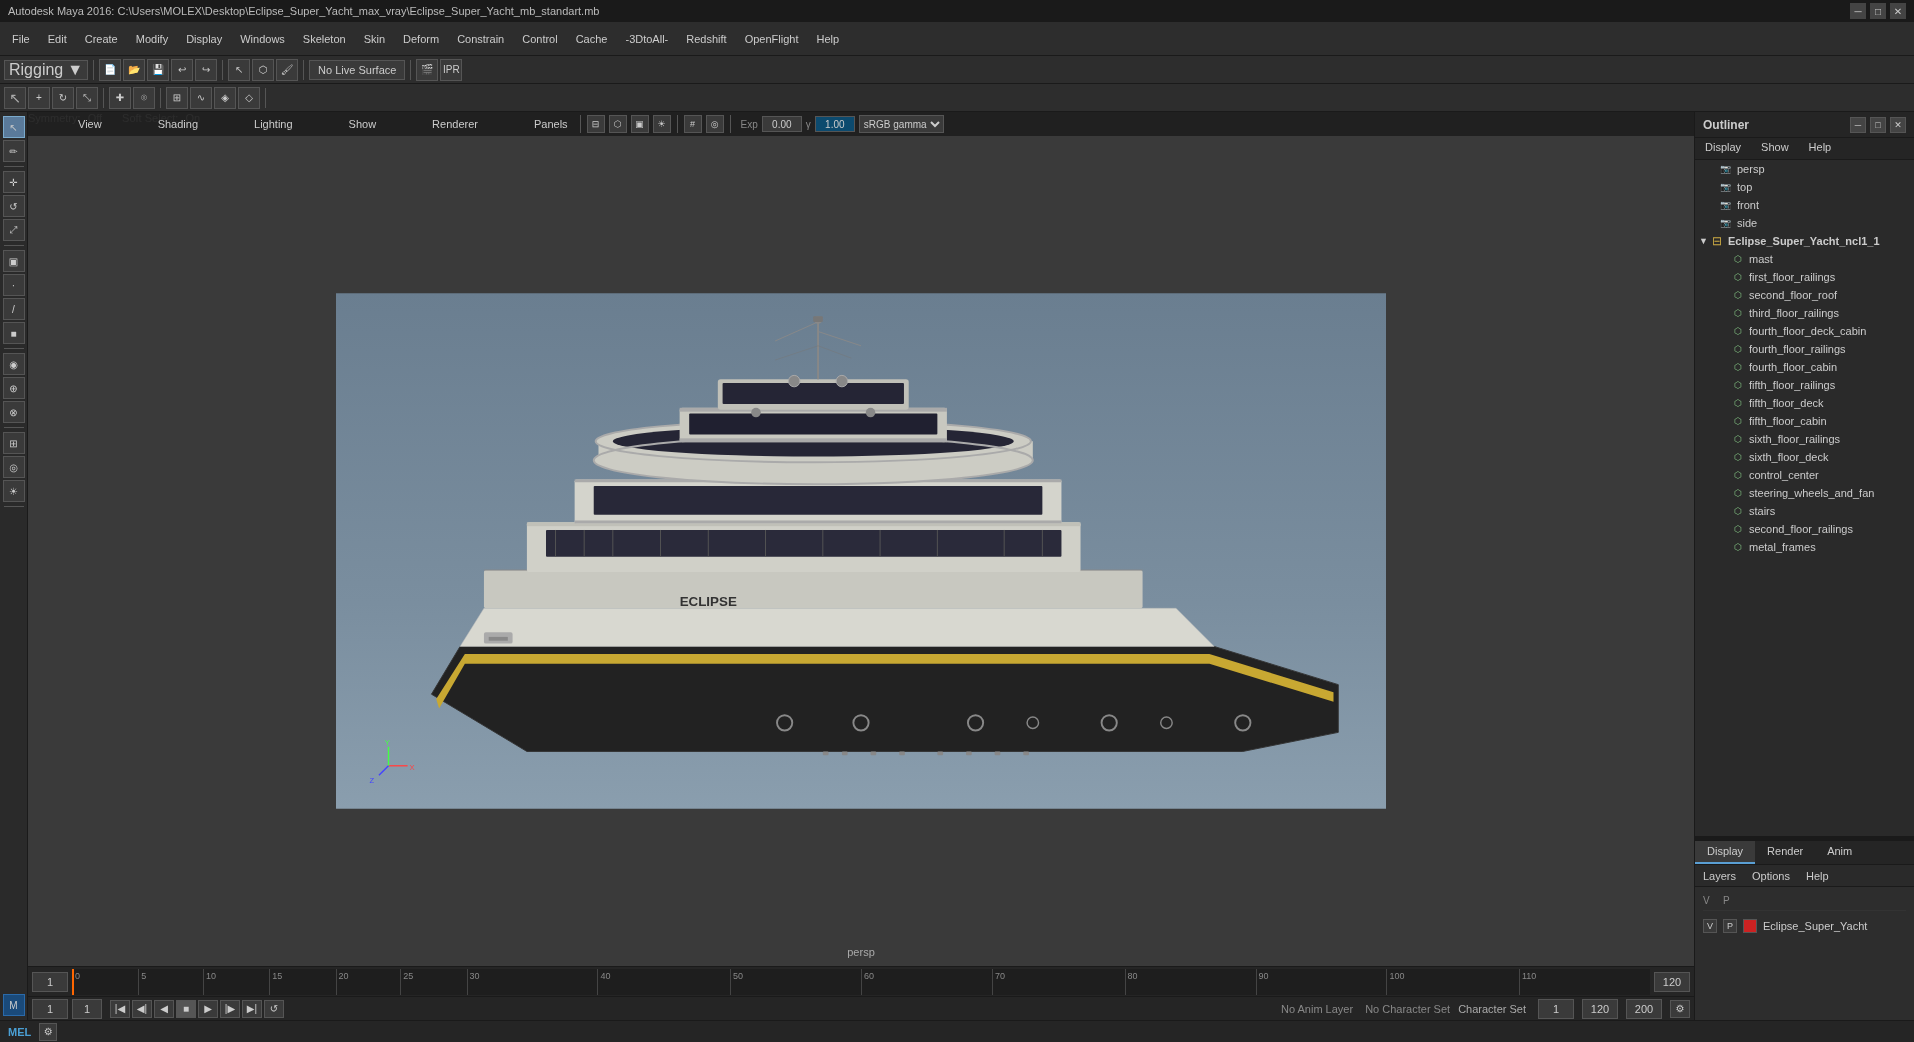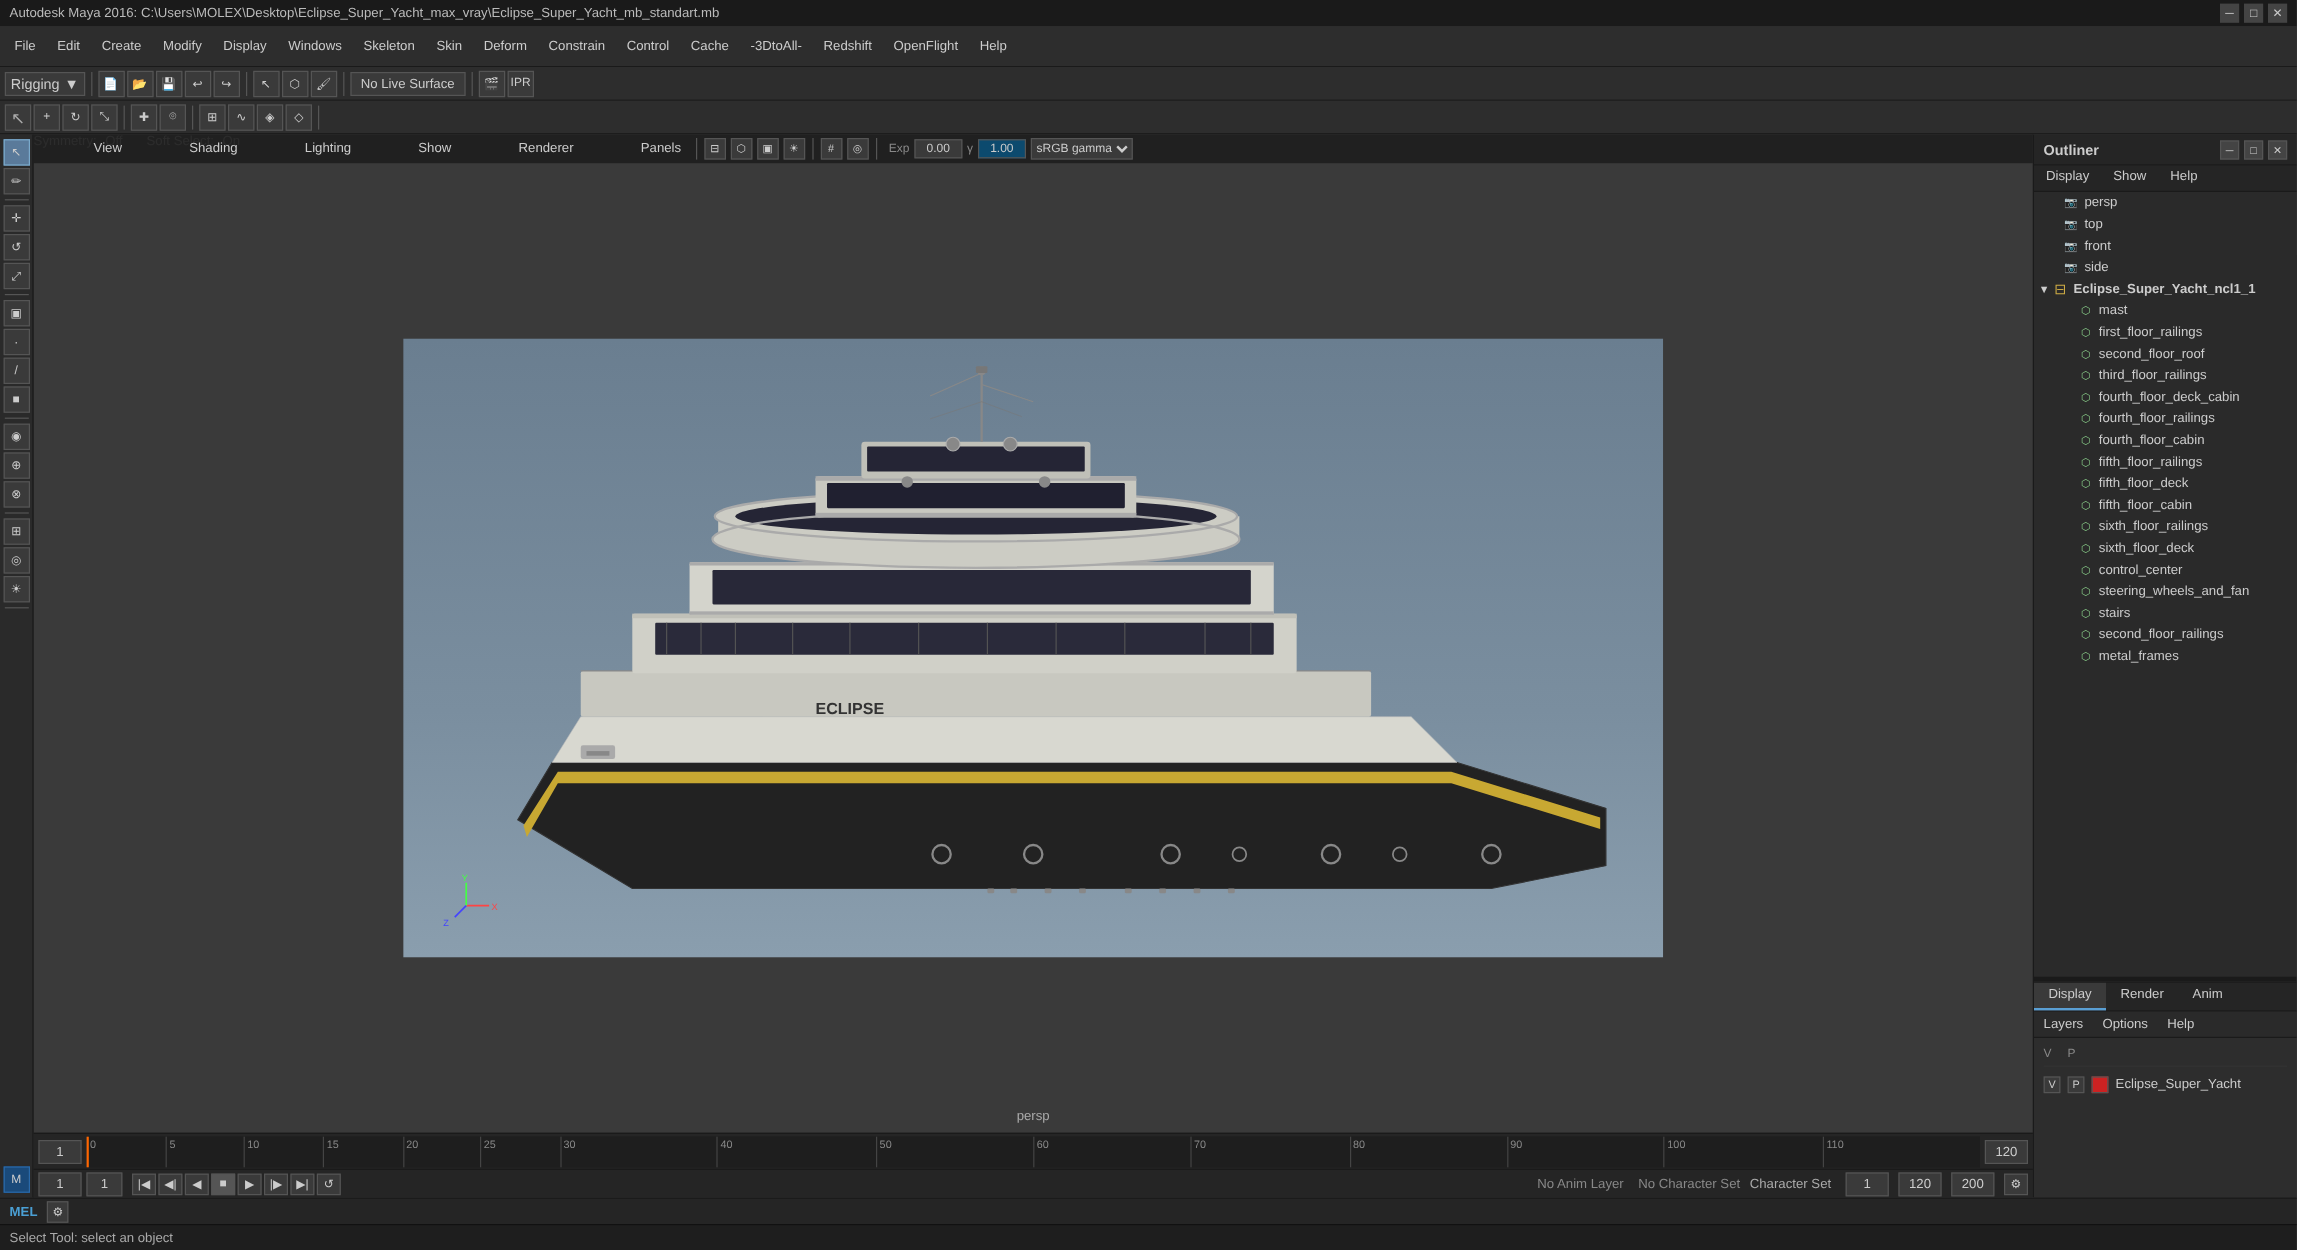--- a/index.html
+++ b/index.html
@@ -20,21 +20,21 @@
     }
     #menu-bar span { padding: 2px 8px; cursor: pointer; color: #ccc; font-size: 11px; }
 
     
     #toolbar1 {
       height: 28px; background: #2d2d2d; display: flex; align-items: center; padding: 0 4px; gap: 2px;
       border-bottom: 1px solid #1a1a1a;
     }
     .tb-sep { width: 1px; height: 20px; background: #555; margin: 0 3px; }
     .tb-btn { width: 22px; height: 22px; background: #3a3a3a; border: 1px solid #555; color: #ccc; font-size: 10px; cursor: pointer; display: flex; align-items: center; justify-content: center; }
-    .tb-dropdown { height: 20px; background: #3a3a3a; border: 1px solid #555; color: #ccc; font-size: 12px; padding: 0 4px; display: flex; align-items: center; gap: 4px; cursor: pointer; }
+    .tb-dropdown { height: 20px; background: #3a3a3a; border: 1px solid #555; color: #ccc; font-size: 16px; padding: 0 4px; display: flex; align-items: center; gap: 4px; cursor: pointer; }
     .no-live-surface { height: 20px; background: #3a3a3a; border: 1px solid #555; color: #ccc; font-size: 11px; padding: 0 8px; display: flex; align-items: center; }
 
     
     #left-tools {
       width: 28px; background: #2a2a2a; border-right: 1px solid #1a1a1a;
       display: flex; flex-direction: column; align-items: center; padding: 4px 2px; gap: 2px;
     }
     .tool-btn { width: 22px; height: 22px; background: #3a3a3a; border: 1px solid #555; color: #ccc; font-size: 10px; cursor: pointer; display: flex; align-items: center; justify-content: center; }
     .tool-btn.active { background: #5a7a9a; border-color: #7aaacc; }
     .tool-sep { width: 20px; height: 1px; background: #555; margin: 2px 0; }
@@ -594,17 +594,14 @@
         </div>
       </div>
     </div>
   </div>
 
   <div id="status-bar">
     <span class="status-mel">MEL</span>
     <button class="tb-btn" style="width:18px; height:18px;">⚙</button>
   </div>
 
-  <div style="height:22px; background:#1e1e1e; display:flex; align-items:center; padding:0 8px; border-top:1px solid #111;">
-    <span style="color:#aaa; font-size:11px;">Select Tool: select an object</span>
-  </div>
 
 </div>
 
 </body></html>

